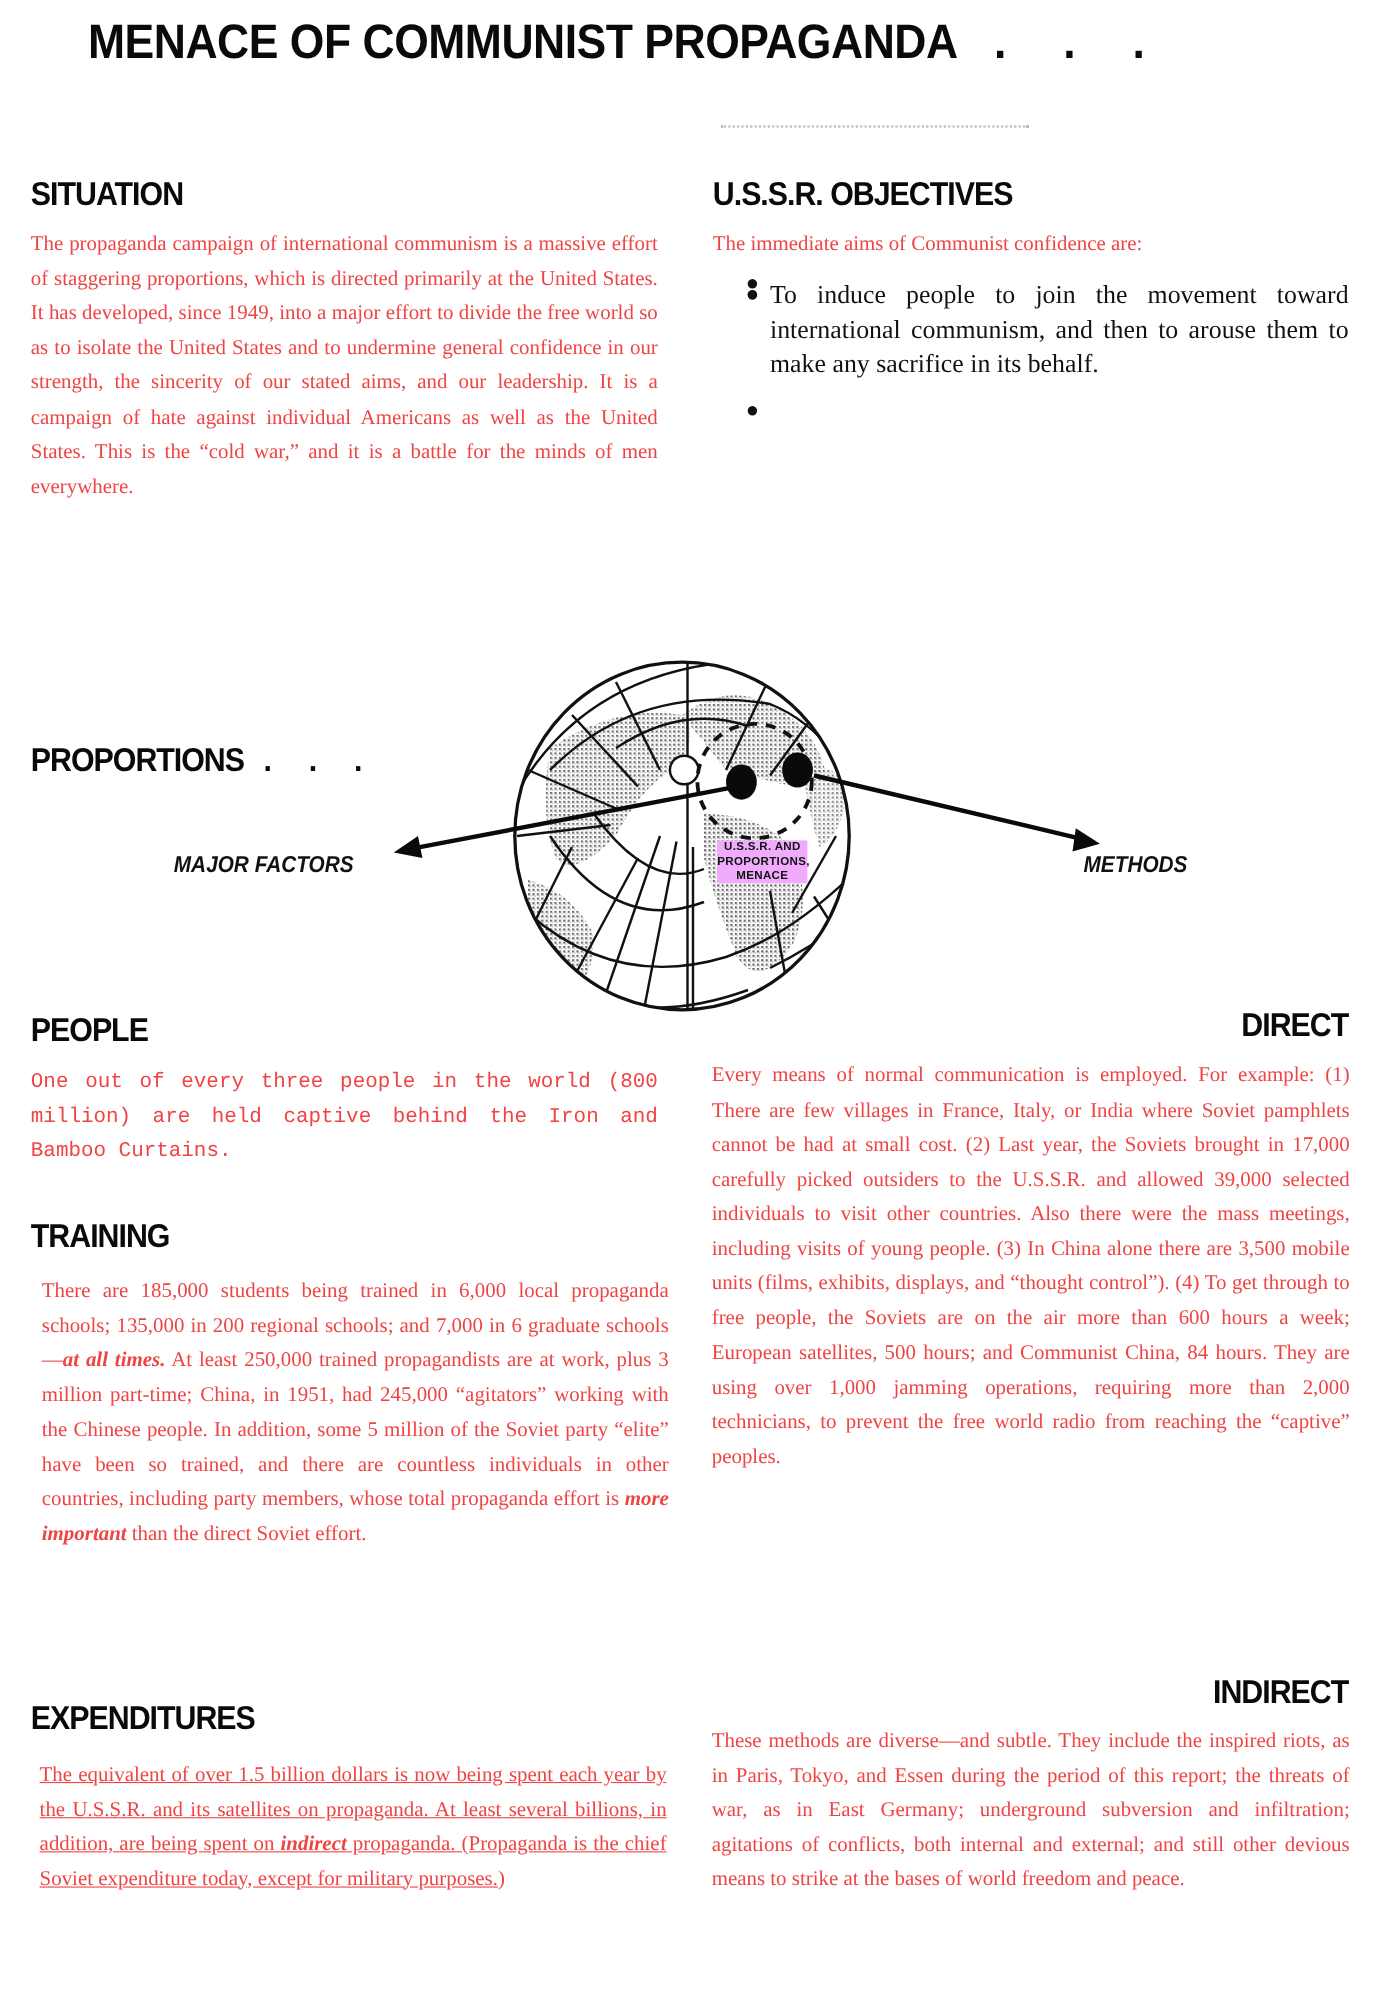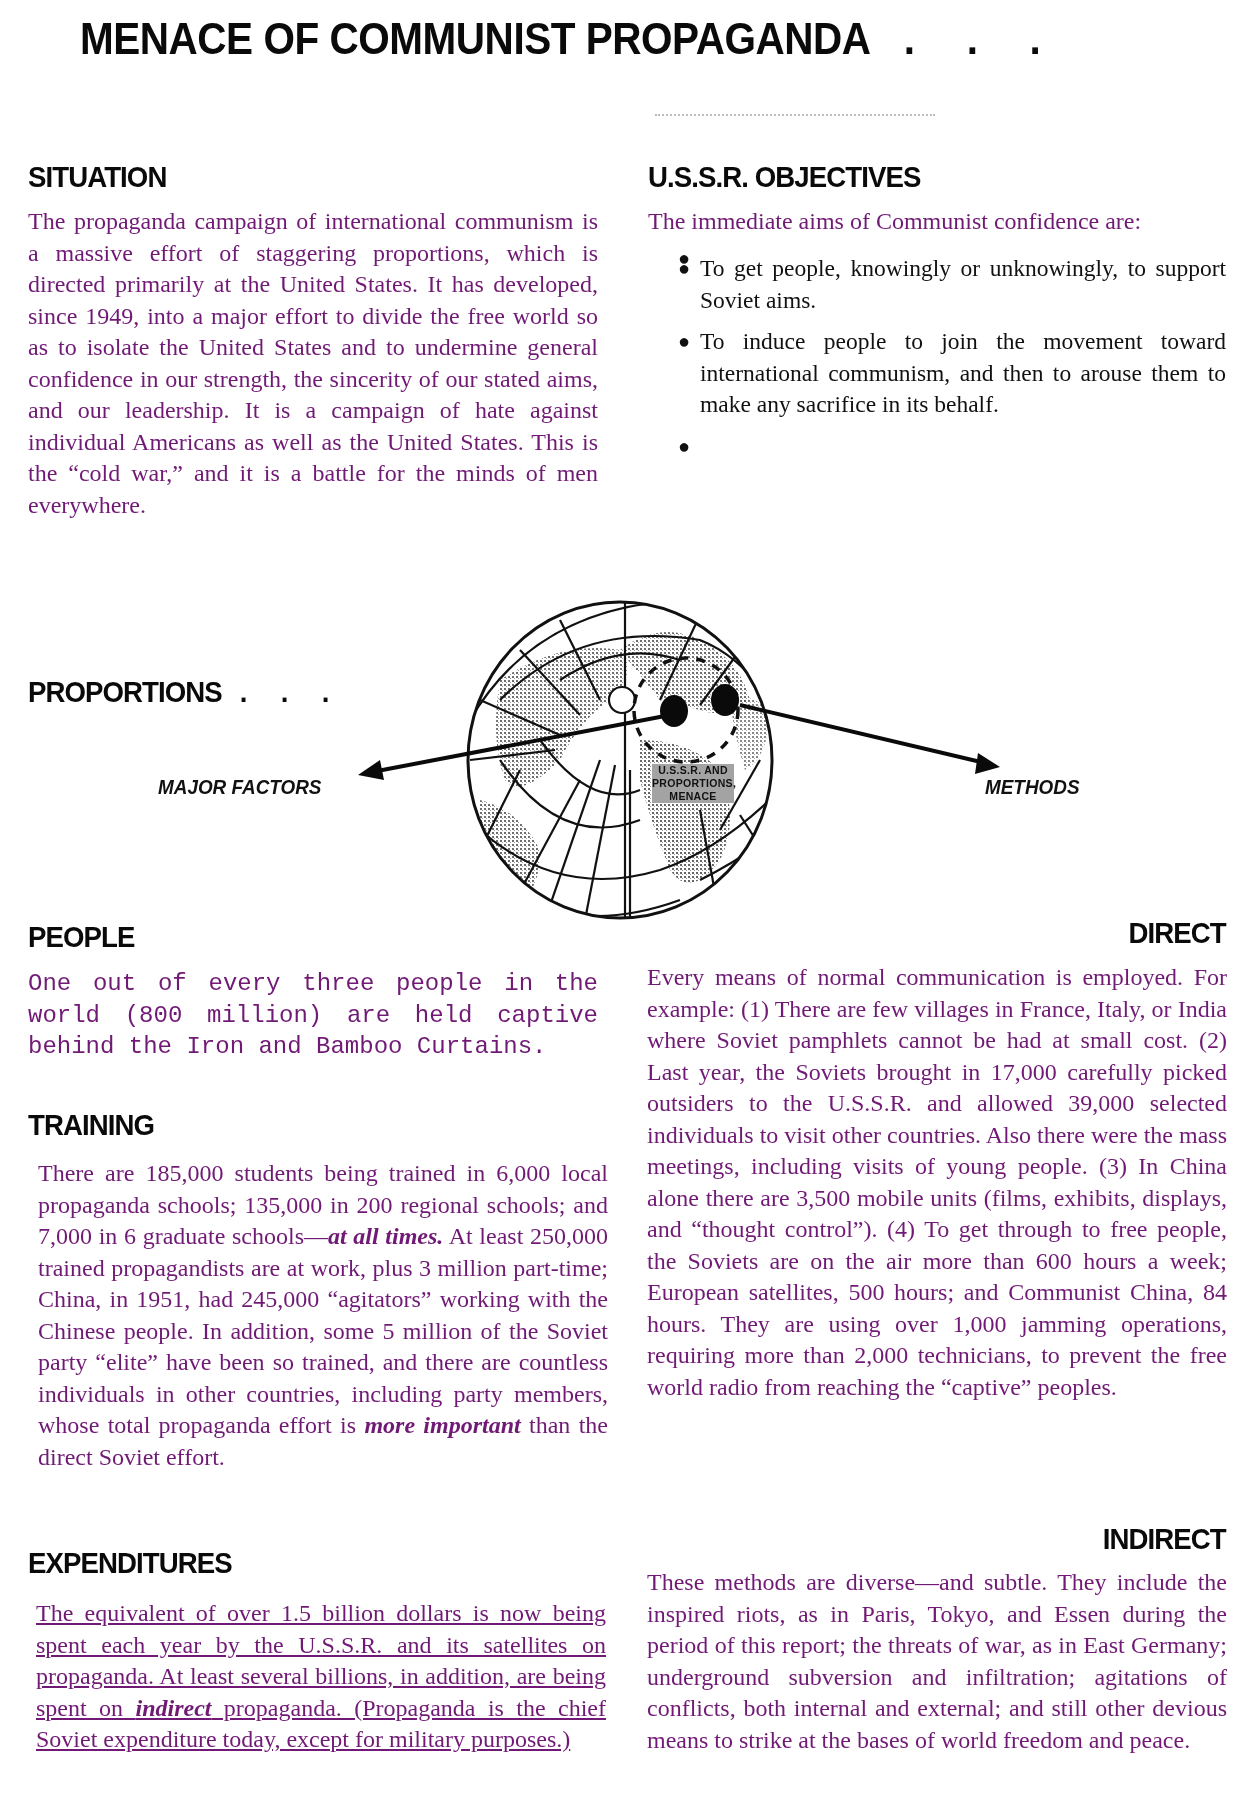--- a/index.html
+++ b/index.html
@@ -22,57 +22,57 @@
   }
   .h {
     position: absolute;
     font-family: "Liberation Sans", "DejaVu Sans", sans-serif;
     font-weight: bold; font-size: 30px; letter-spacing: -1px;
     transform: scaleX(0.92); transform-origin: left top;
     color: #0a0a0a; white-space: nowrap;
   }
   .h.right { transform-origin: right top; text-align: right; }
   .p {
-    position: absolute; font-size: 24px; line-height: 31.5px;
-    text-align: justify; color: #701a75;
+    position: absolute; font-size: 19px; line-height: 31.5px;
+    text-align: justify; color: #ef4444;
   }
   .p i { font-style: italic; font-weight: bold; }
   .ul { position: absolute; margin: 0; padding: 0; list-style: none; font-size: 23.5px; line-height: 31.5px; }
   .ul li { position: relative; padding-left: 47px; margin-bottom: 10px; text-align: justify; }
   .ul li .bullet { position: absolute; left: 25px; top: 0; font-size: 20px; }
   .label-it {
     position: absolute;
     font-family: "Liberation Sans", "DejaVu Sans", sans-serif;
     font-weight: bold; font-style: italic; font-size: 21px;
     transform: scaleX(0.9); transform-origin: left top; white-space: nowrap;
   }
   .globe { position: absolute; left: 0; top: 0; width: 1256px; height: 1818px; pointer-events: none; }
   .globe-label {
     position: absolute; left: 652px; top: 764px; width: 82px; text-align: center;
     font-family: "Liberation Sans", "DejaVu Sans", sans-serif;
     font-weight: bold; font-size: 10.5px; line-height: 13px; letter-spacing: 0.3px;
-    background: #a3a3a3;
+    background: #f0abfc;
   }
 </style>
 </head>
 <body>
 
 <div class="title">
   <span>MENACE OF COMMUNIST PROPAGANDA</span><span class="dots">. . .</span>
 </div>
 <div class="faint-line"></div>
 
 <div class="h" style="left:28px; top:160px;">SITUATION</div>
 <div class="p" style="left:28px; top:206px; width:570px;">The propaganda campaign of international communism is a massive effort of staggering proportions, which is directed primarily at the United States.  It has developed, since 1949, into a major effort to divide the free world so as to isolate the United States and to undermine general confidence in our strength, the sincerity of our stated aims, and our leadership.  It is a campaign of hate against individual Americans as well as the United States.  This is the “cold war,” and it is a battle for the minds of men everywhere.</div>
 
 <div class="h" style="left:648px; top:160px;">U.S.S.R.  OBJECTIVES</div>
 <div class="p" style="left:648px; top:206px; width:580px; text-align:left;">The immediate aims of Communist confidence are:</div>
 <ul class="ul" style="left:653px; top:243px; width:573px;">
   <li><span class="bullet">●</span></li>
-  <li><span class="bullet">●</span><span>To get people, knowingly or unknowingly, to support Soviet aims.</span></li>
+  <li><span class="bullet">●</span></li>
   <li><span class="bullet">●</span><span>To induce people to join the movement toward international communism, and then to arouse them to make any sacrifice in its behalf.</span></li>
   <li><span class="bullet">●</span></li>
 </ul>
 
 <div class="h" style="left:28px; top:675px;">
   <span>PROPORTIONS</span>
   <span style="margin-left:12px; letter-spacing:14px;">. . .</span>
 </div>
 
 <svg class="globe" viewBox="0 0 1256 1818">

